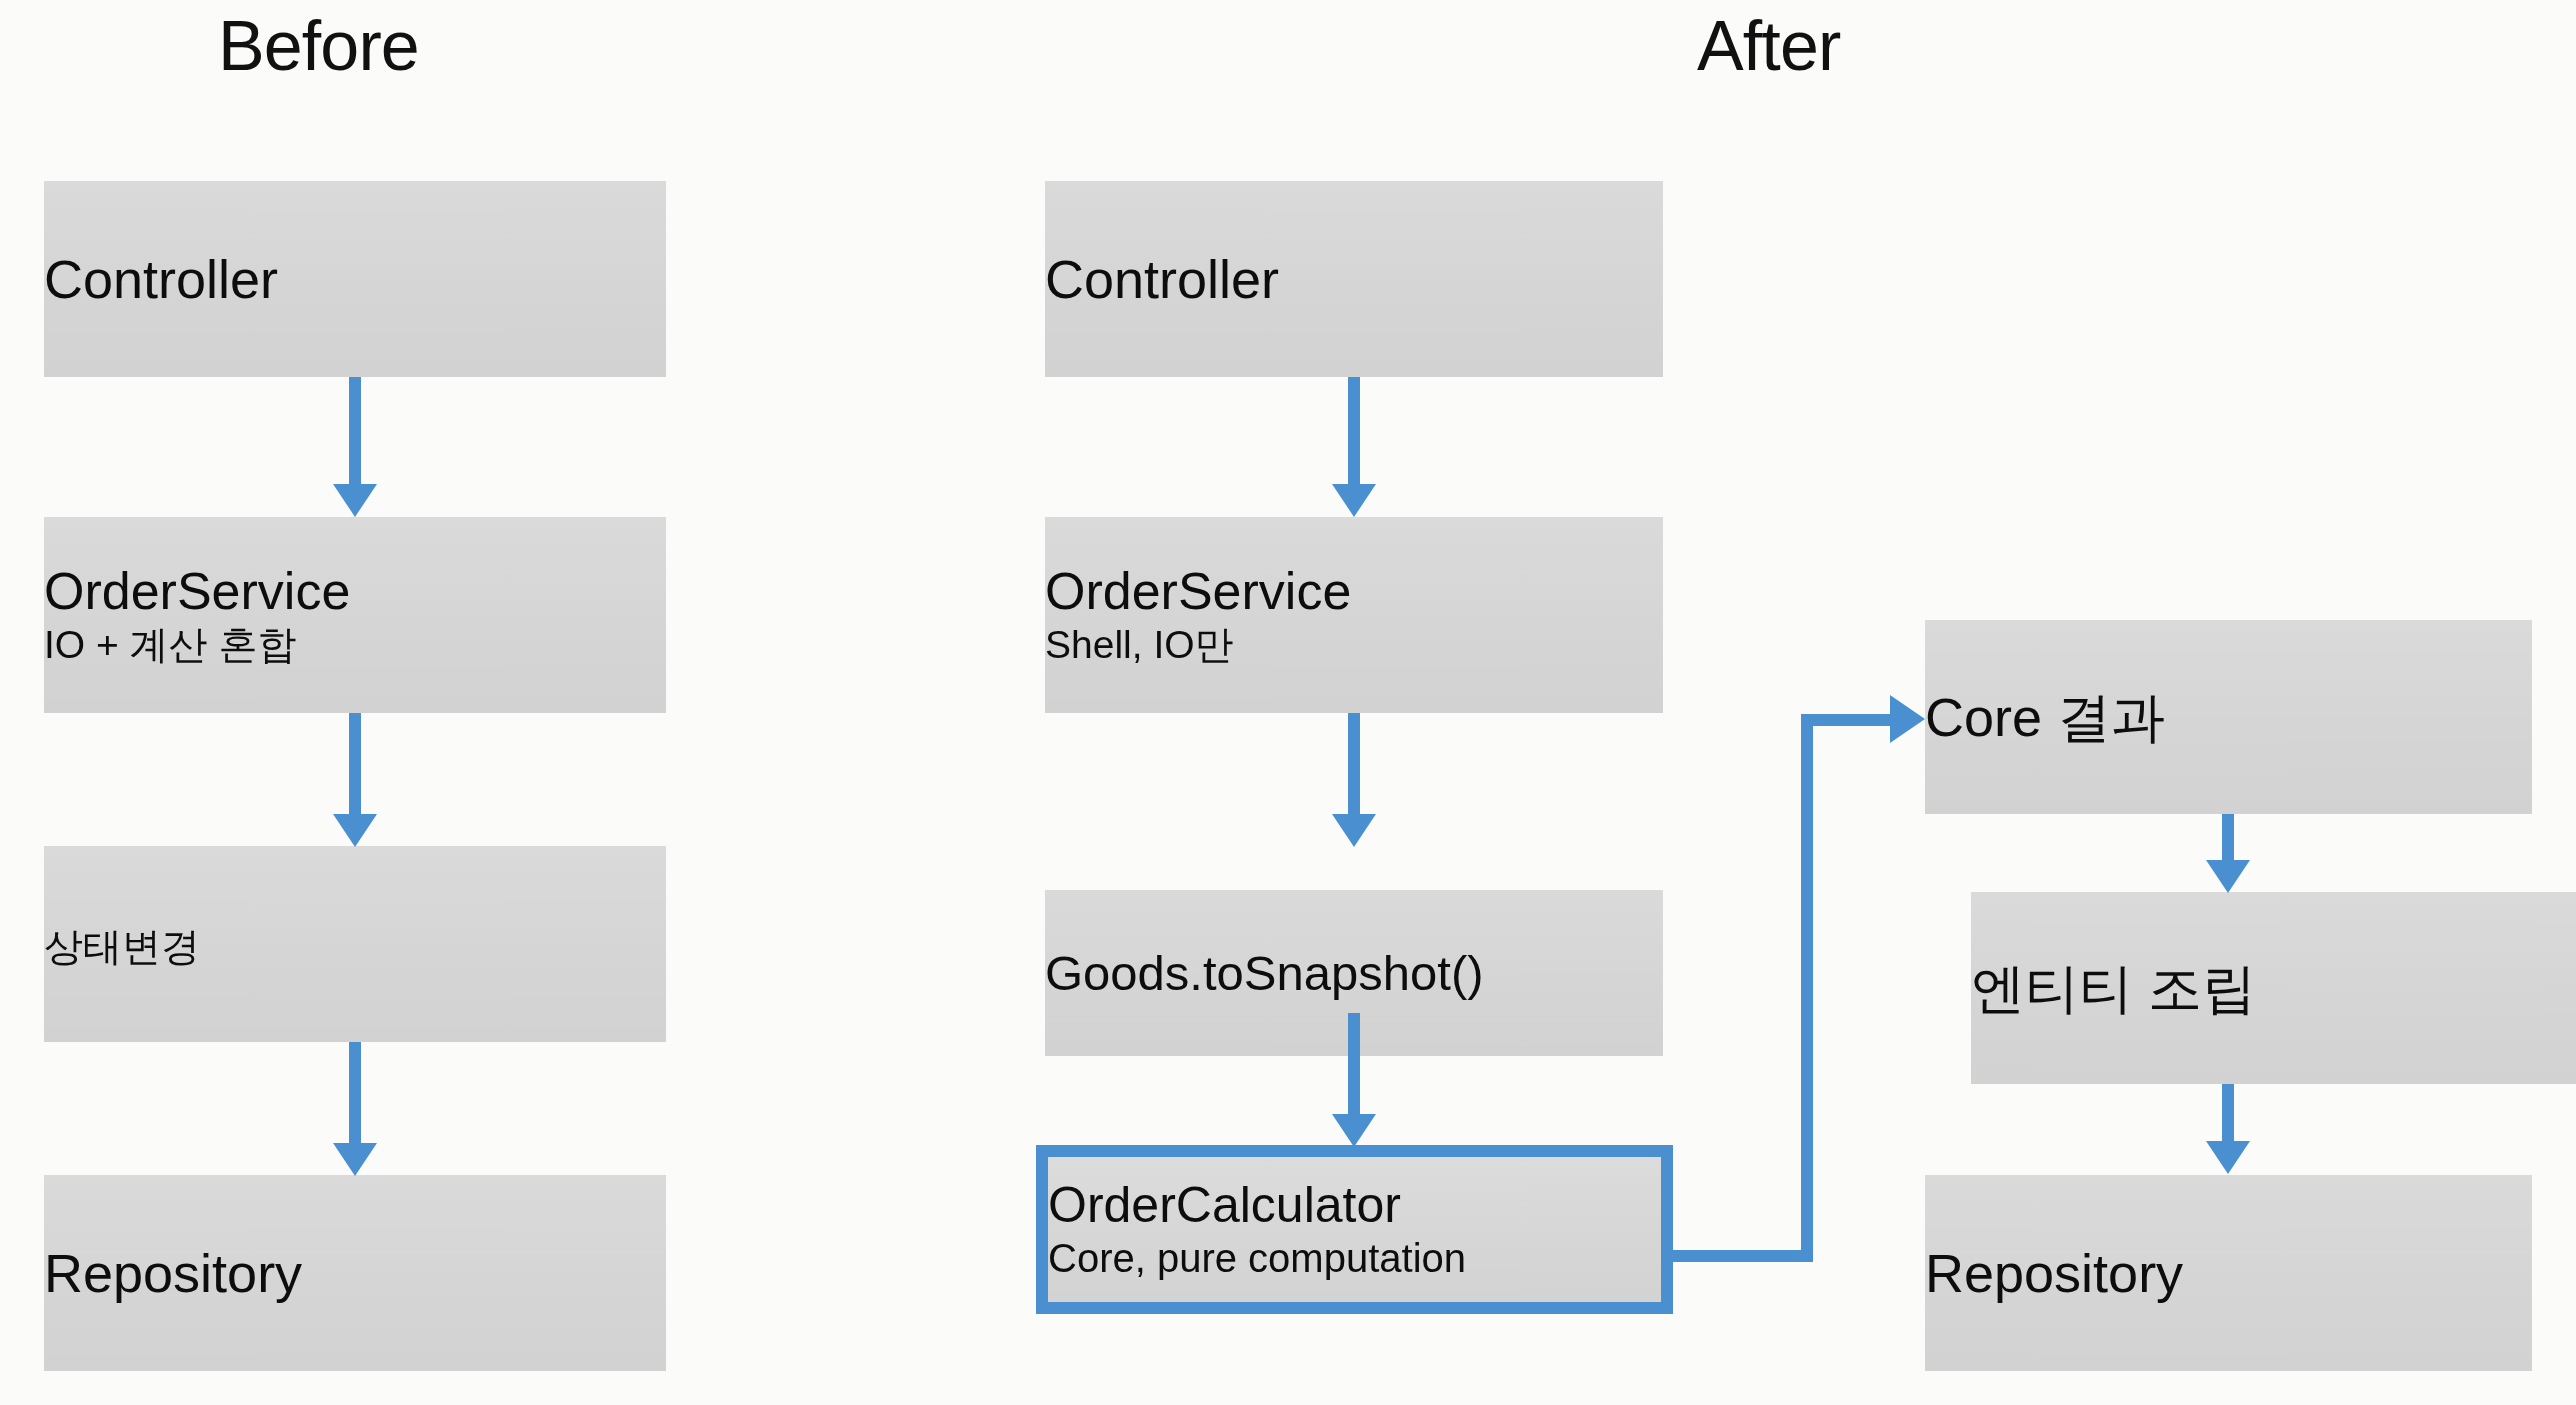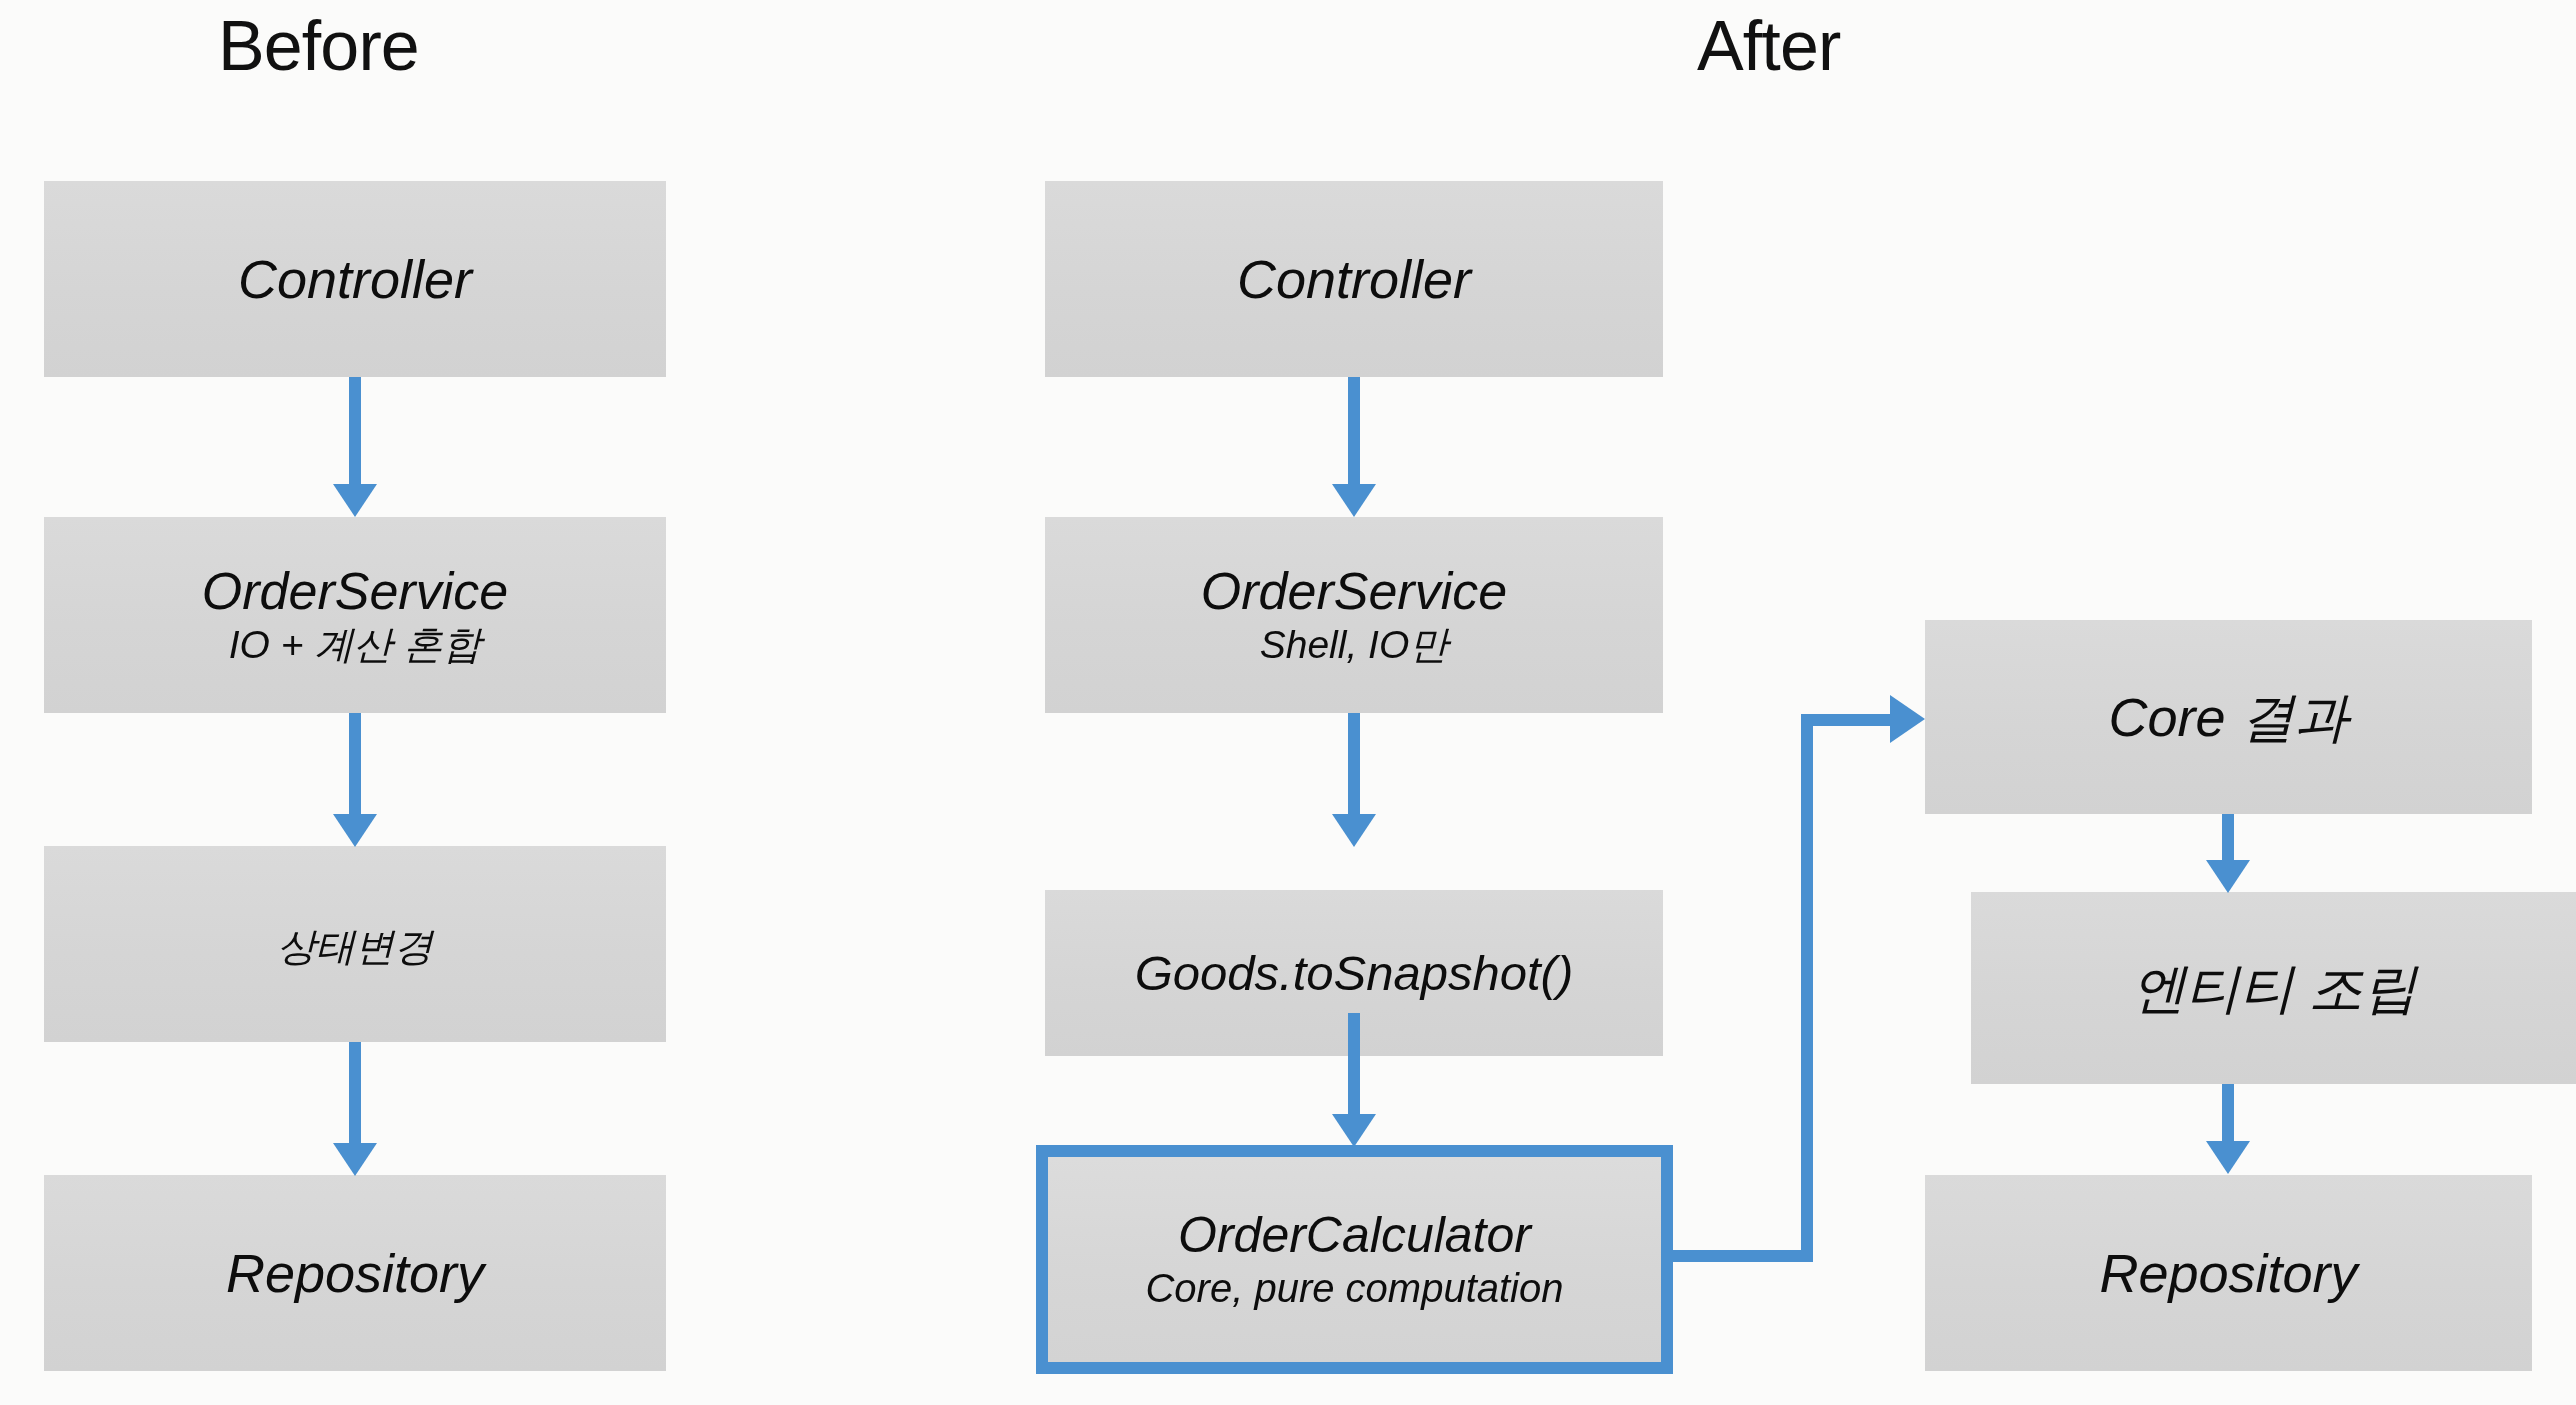--- a/index.html
+++ b/index.html
@@ -29,25 +29,24 @@
   #title-before { left: 218px; top: 11px; }
   #title-after  { left: 1697px; top: 11px; }
 
   
   .node {
     position: absolute;
     background: #d7d7d7;
     background-image: linear-gradient(180deg, #dadada 0%, #d5d5d5 55%, #d2d2d2 100%);
     display: flex;
     flex-direction: column;
-    align-items: center;
+    align-items: flex-start;
     justify-content: center;
     box-sizing: border-box;
     color: #0d0d0d;
-    font-style: italic;
   }
   .node .node-title {
     font-size: 52px;
     line-height: 1.04;
     font-weight: 400;
     white-space: nowrap;
   }
   .node .node-sub {
     font-size: 39px;
     line-height: 1.12;
@@ -150,21 +149,21 @@
 
   <div class="node" style="left:1045px; top:517px; width:618px; height:196px;">
     <span class="node-title">OrderService</span>
     <span class="node-sub">Shell, IO만</span>
   </div>
 
   <div class="node compact" style="left:1045px; top:890px; width:618px; height:166px;">
     <span class="node-title">Goods.toSnapshot()</span>
   </div>
 
-  <div class="node highlight" style="left:1036px; top:1145px; width:637px; height:229px;">
+  <div class="node highlight" style="left:1036px; top:1145px; width:637px; height:169px;">
     <span class="node-title">OrderCalculator</span>
     <span class="node-sub">Core, pure computation</span>
   </div>
 
   <div class="arrow-v" style="left:1354px; top:377px;">
     <div class="shaft" style="height:107px;"></div>
     <div class="head" style="top:107px;"></div>
   </div>
   <div class="arrow-v" style="left:1354px; top:713px;">
     <div class="shaft" style="height:101px;"></div>

